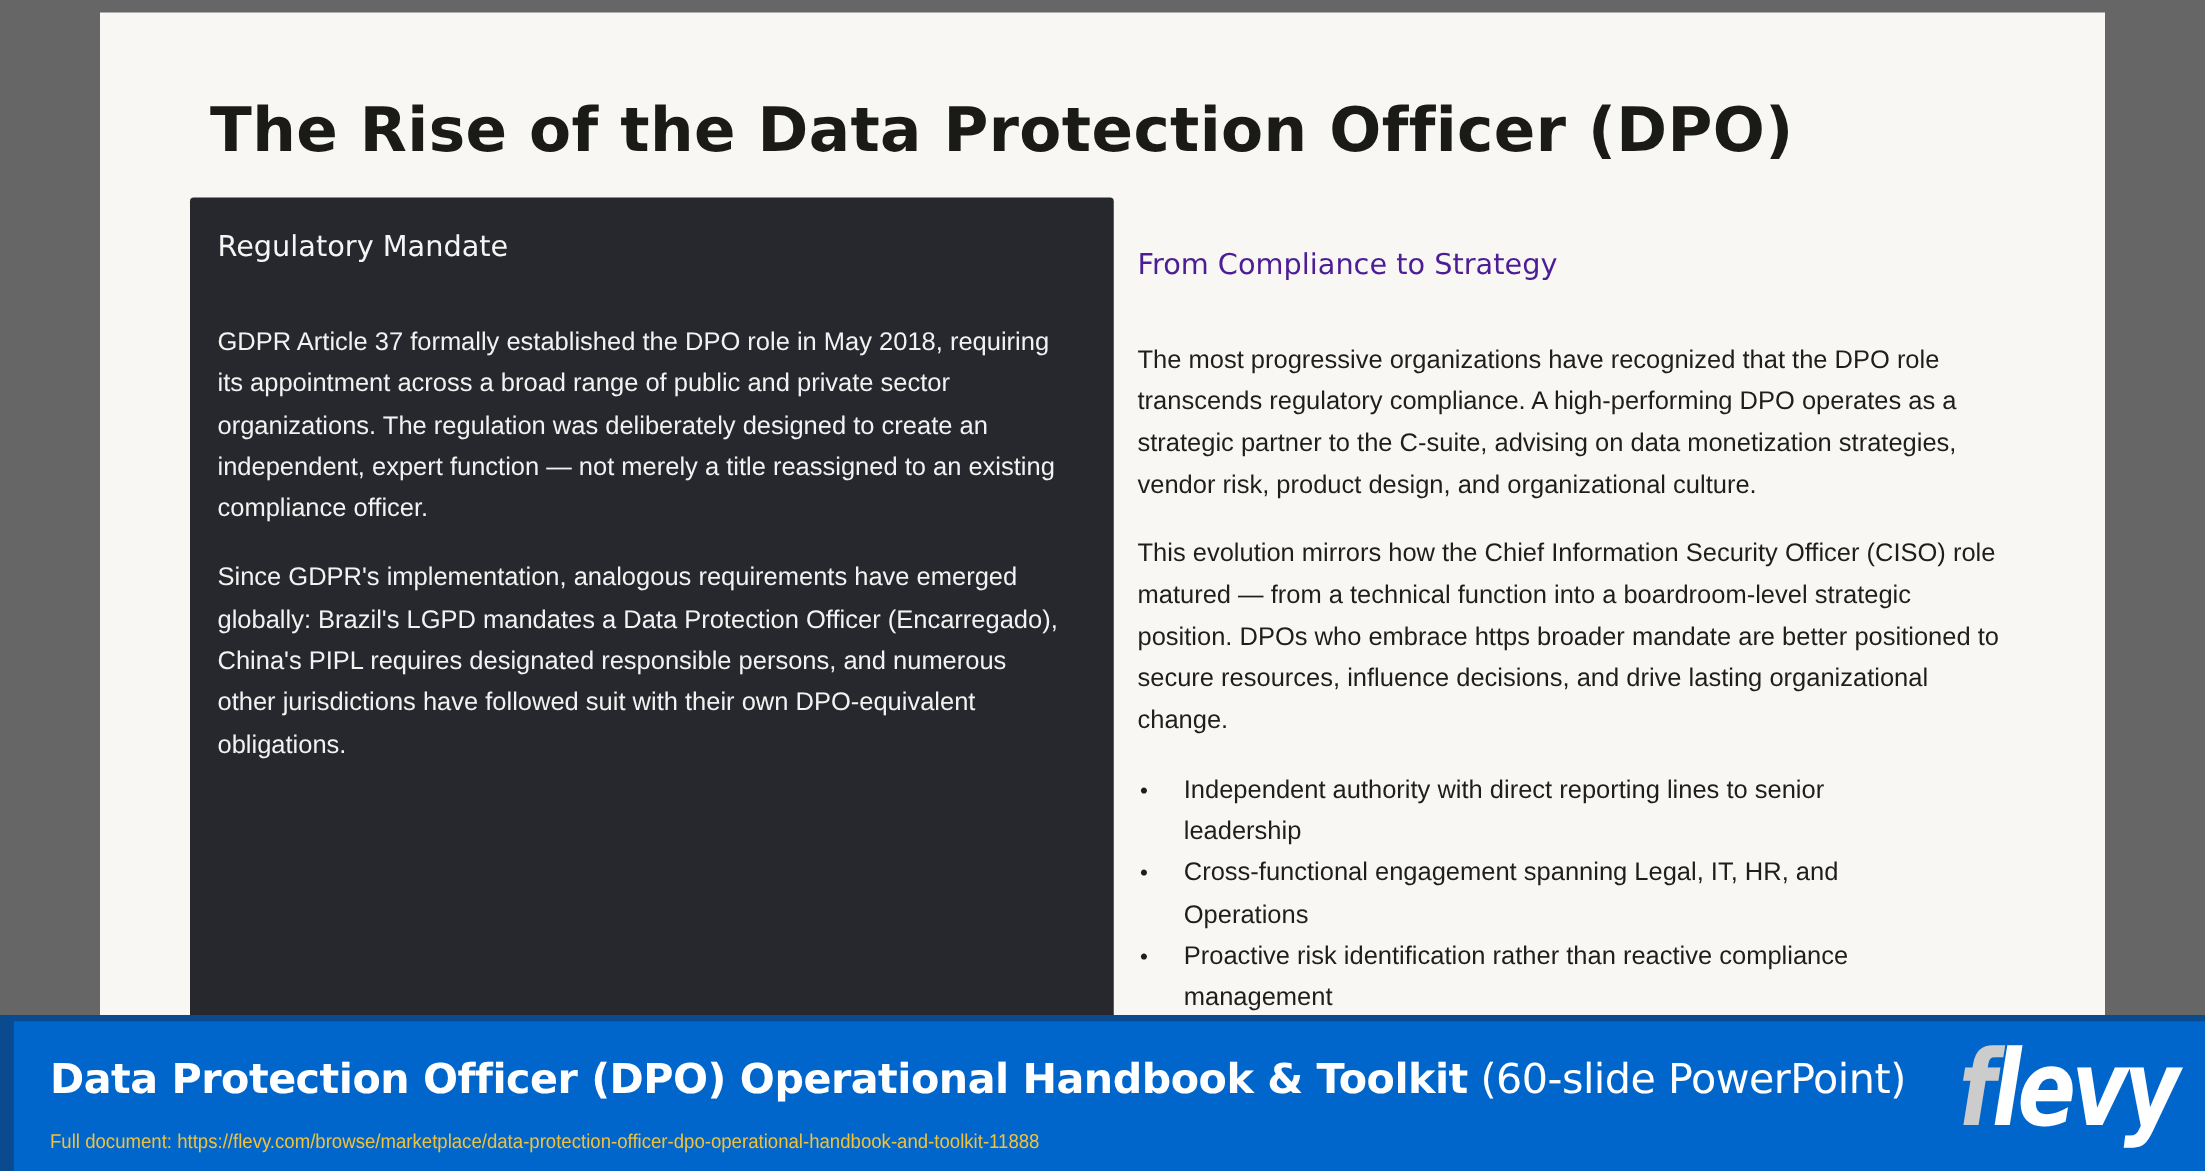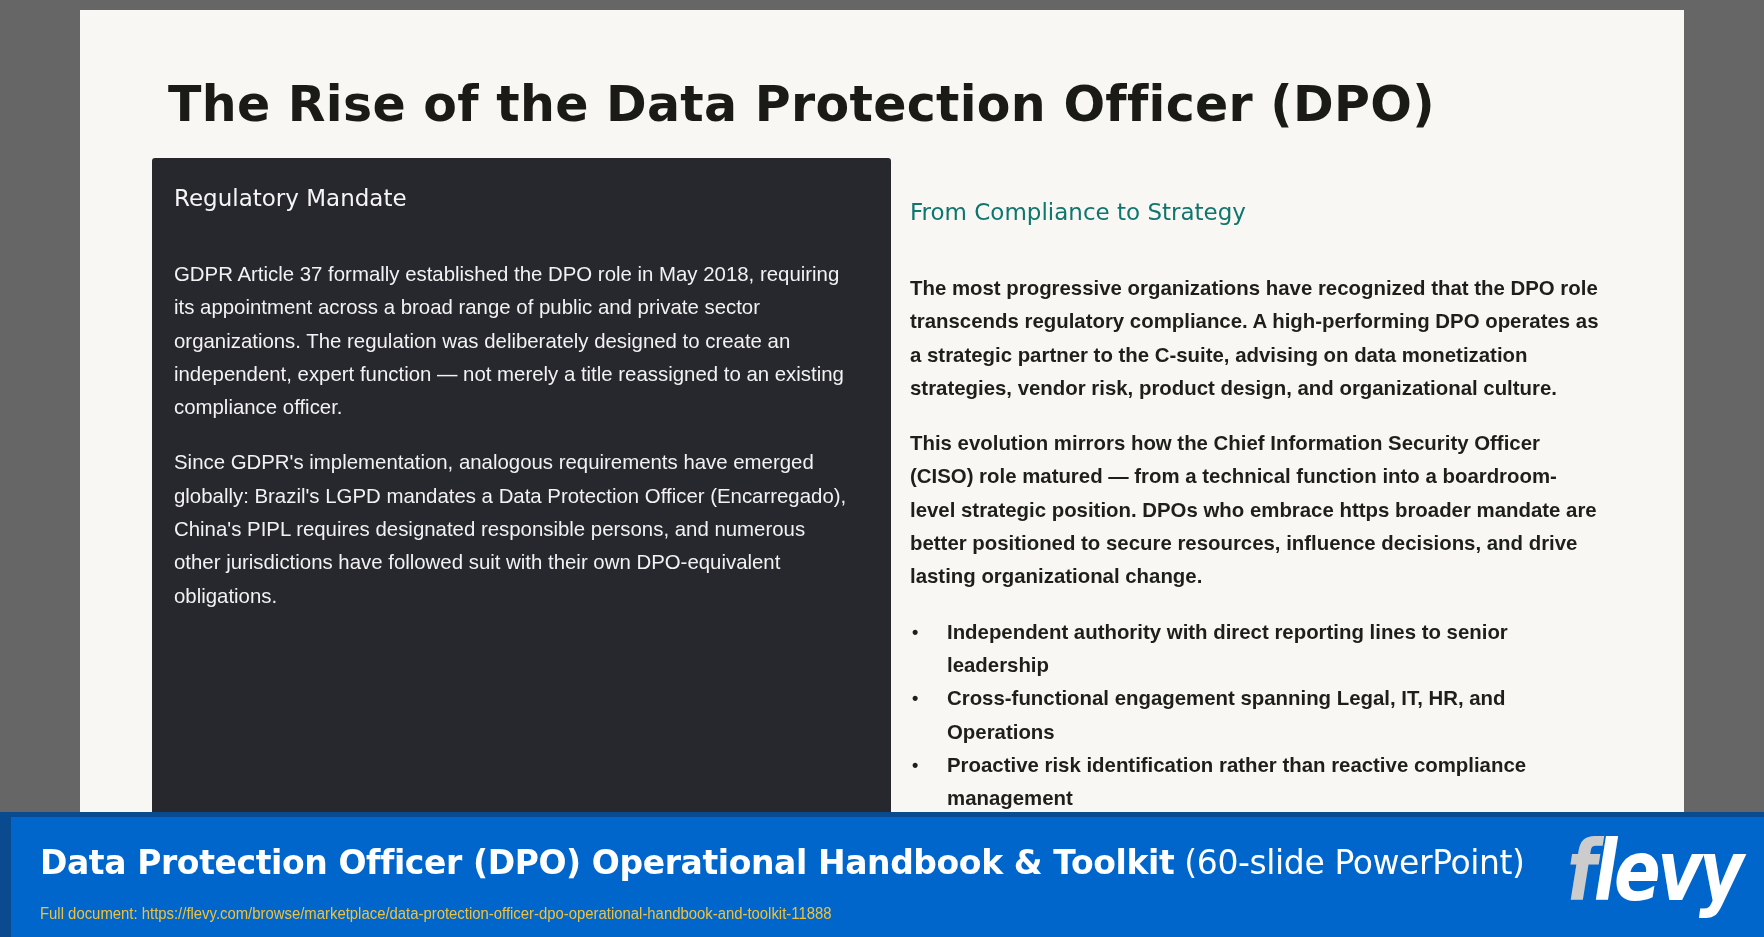--- a/index.html
+++ b/index.html
@@ -33,23 +33,23 @@
     margin: 0 0 22px 0; font-size: 20.4px; line-height: 33.3px;
     font-family: "Liberation Sans", sans-serif;
   }
   .panel-dark .para { color: #F2F2F2; }
   .panel-light {
     position: absolute; left: 830px; top: 162px; width: 700px; height: 700px;
   }
   .panel-light .panel-heading {
     position: absolute; left: 0; top: 27px; margin: 0;
     font-family: "DejaVu Sans", sans-serif; font-weight: normal;
-    font-size: 23px; color: #0f766e; white-space: nowrap;
+    font-size: 23px; color: #4c1d95; white-space: nowrap;
   }
-  .panel-light .panel-body { left: 0; width: 690px; font-weight: bold; }
+  .panel-light .panel-body { left: 0; width: 690px; }
   .panel-light .para { color: #1E1E1A; }
   .bullets { list-style: none; margin: 0; padding: 0; }
   .bullets li {
     position: relative; padding-left: 37px; font-size: 20.4px; line-height: 33.3px;
     color: #1E1E1A; width: 600px;
   }
   .bullets li .dot {
     position: absolute; left: 2px; top: 0; font-size: 18px;
   }
   .banner {

